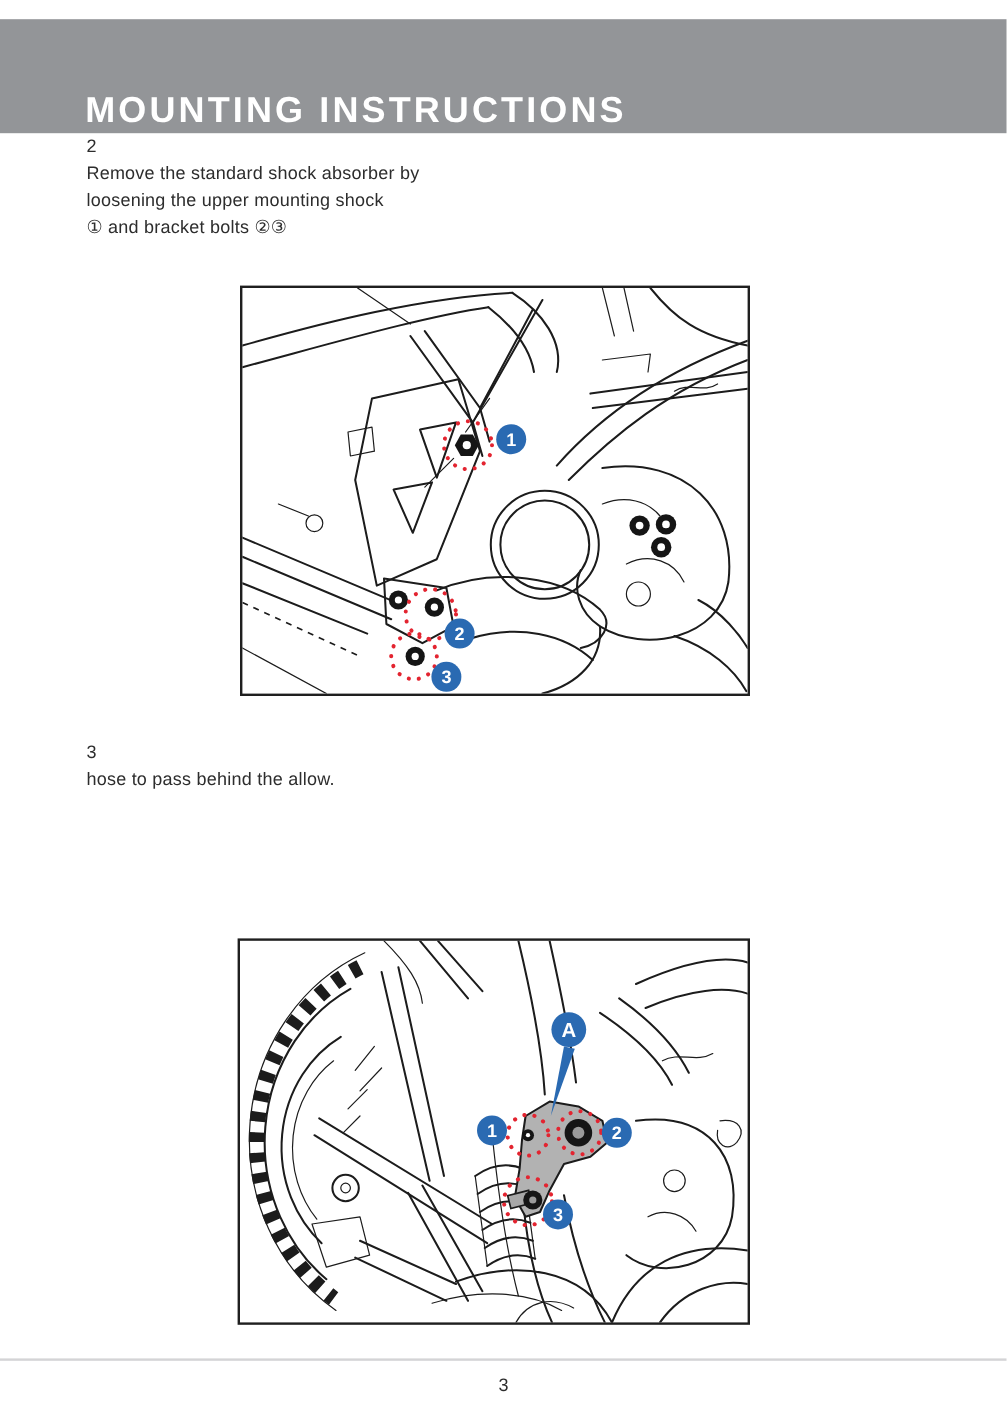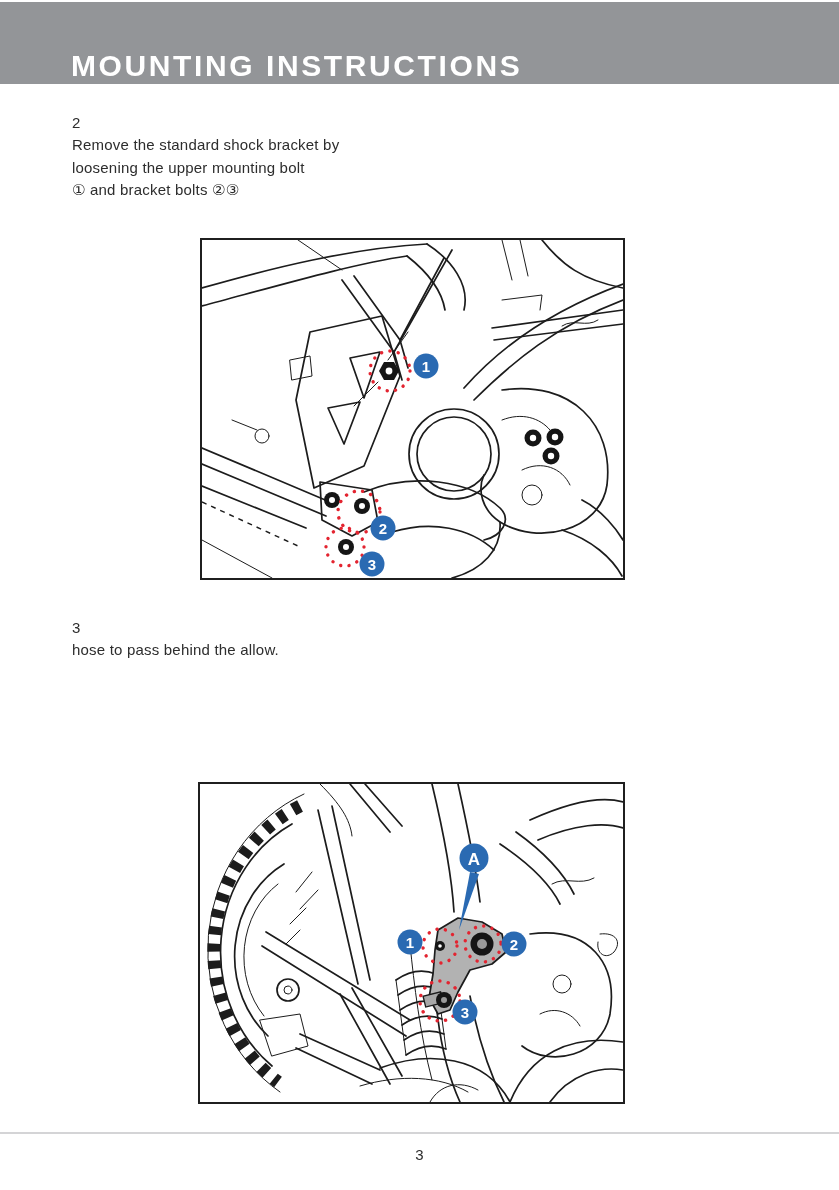--- a/index.html
+++ b/index.html
@@ -1,21 +1,21 @@
 <!DOCTYPE html>
 <html><head>
 <meta charset="utf-8">
 <style>
   html,body { margin:0; padding:0; background:#ffffff; }
   .page {
     position:relative; width:839px; height:1190px; background:#ffffff;
     font-family:"Liberation Sans","DejaVu Sans",sans-serif; overflow:hidden;
   }
   
-  .header-bar { position:absolute; left:0; top:2px; width:839px; height:82px; background:#939598; }
+  .header-bar { position:absolute; left:0; top:16px; width:839px; height:95px; background:#939598; }
   .header-title {
     position:absolute; left:71px; bottom:1px; margin:0;
     font-size:30px; font-weight:bold; color:#ffffff; letter-spacing:2.6px; white-space:nowrap;
   }
   
   .step { position:absolute; left:72px; width:480px; color:#2d2d2d; font-size:15px; line-height:22.4px; letter-spacing:.2px; }
   .step p { margin:0; }
   .step-2 { top:112px; }
   .step-3 { top:617px; }
   
@@ -48,22 +48,22 @@
 <body>
 
 <div class="page">
 
   <header class="header-bar">
     <h1 class="header-title">MOUNTING INSTRUCTIONS</h1>
   </header>
 
   <section class="step step-2">
     <p>2</p>
-    <p>Remove the standard shock bracket by</p>
-    <p>loosening the upper mounting bolt</p>
+    <p>Remove the standard shock absorber by</p>
+    <p>loosening the upper mounting shock</p>
     <p>① and bracket bolts ②③</p>
   </section>
 
   <figure class="figure figure-1">
     <svg viewBox="0 0 421 338">
 
       <path class="ln" d="M0,48 C70,28 150,8 225,4"></path>
       <path class="ln" d="M0,66 C75,46 150,24 205,16"></path>
       <path class="ln-thin" d="M96,0 L140,30"></path>
       <path class="ln" d="M225,4 C250,20 268,45 262,70"></path>

